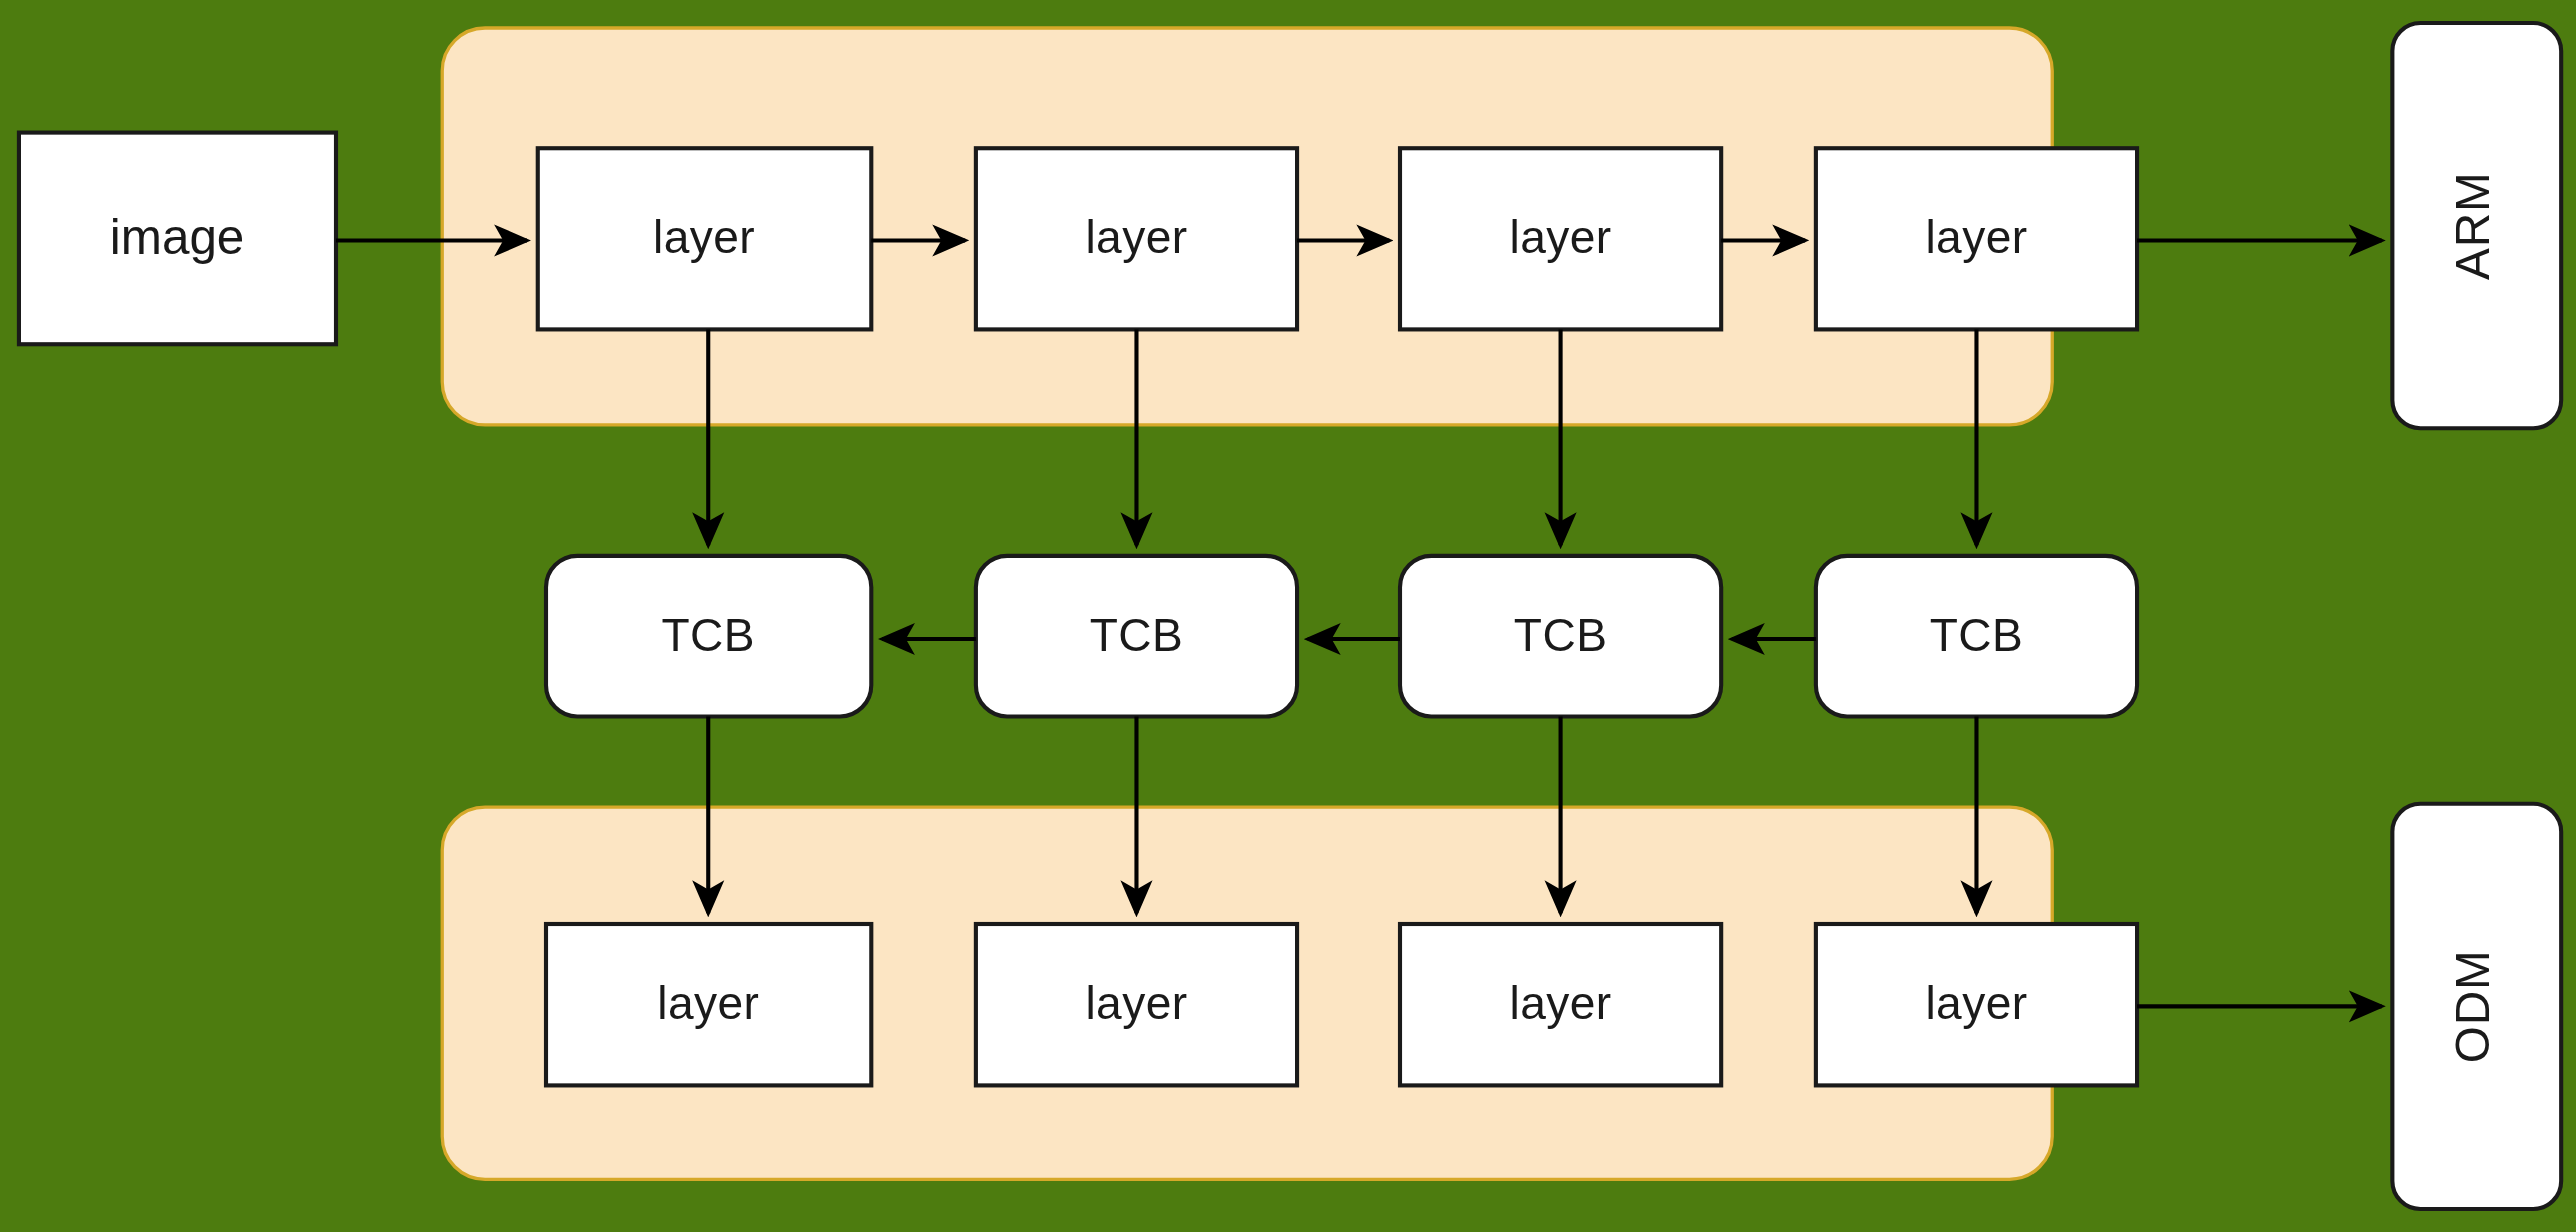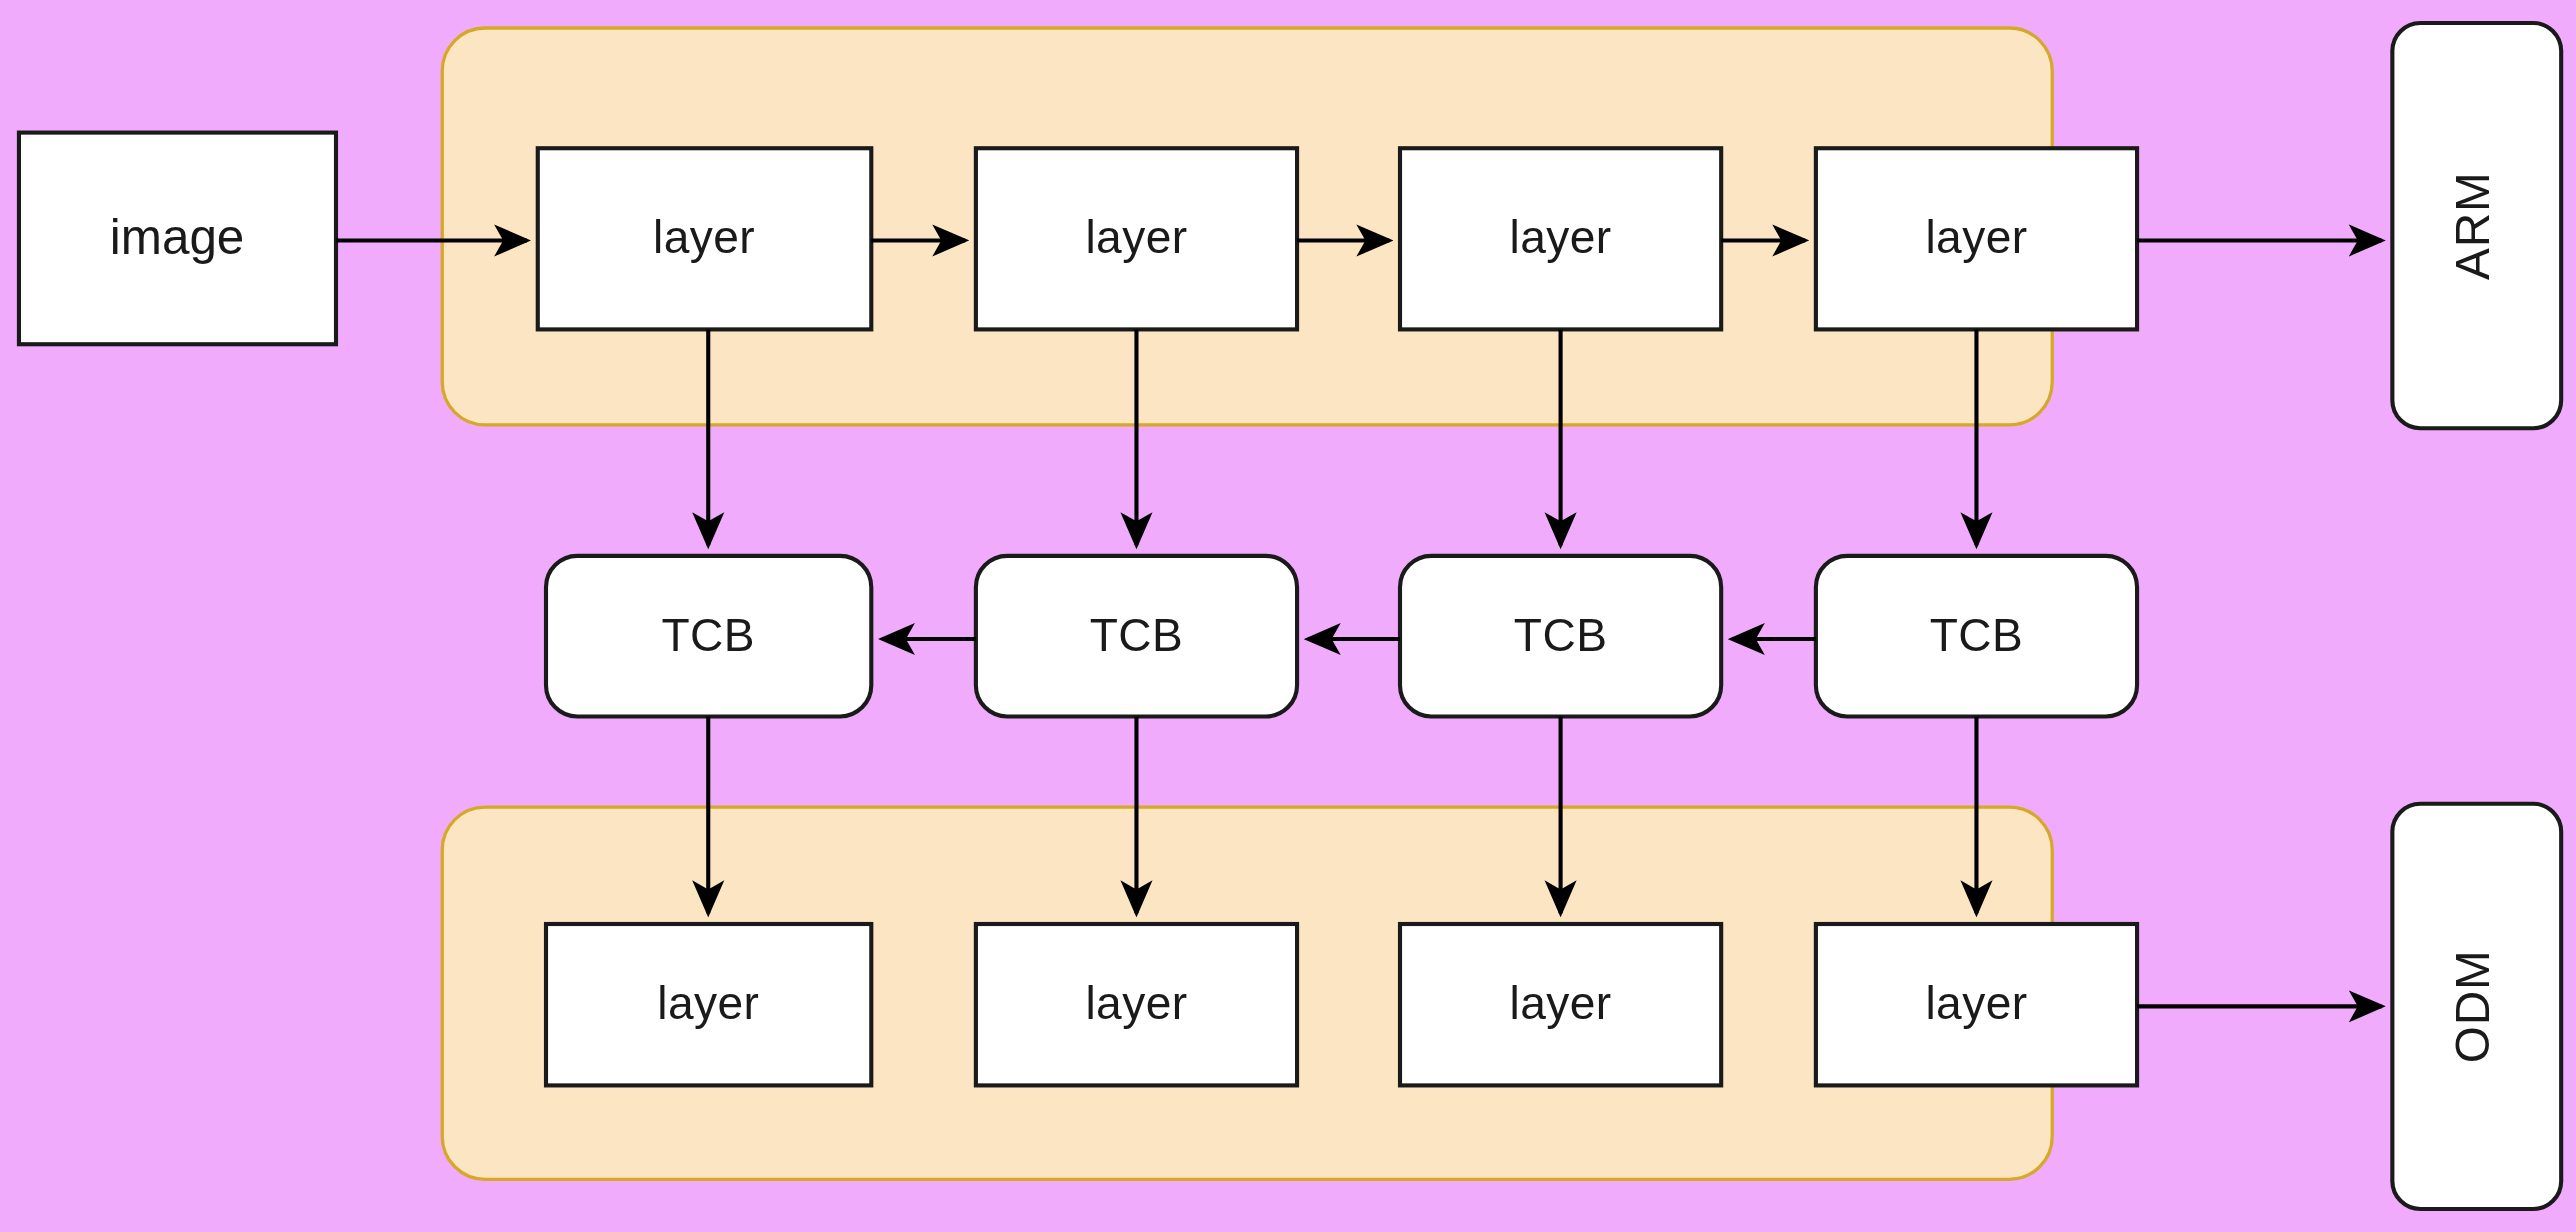--- a/index.html
+++ b/index.html
@@ -7,21 +7,21 @@
     padding: 0;
     background: #ffffff;
   }
   body {
     font-family: "Liberation Sans", sans-serif;
   }
   #canvas {
     position: relative;
     width: 2576px;
     height: 1232px;
-    background: #f0abfc;
+    background: #4d7c0f;
     overflow: hidden;
   }
   #diagram {
     position: absolute;
     left: 0;
     top: 0;
     width: 2576px;
     height: 1232px;
     display: block;
   }

